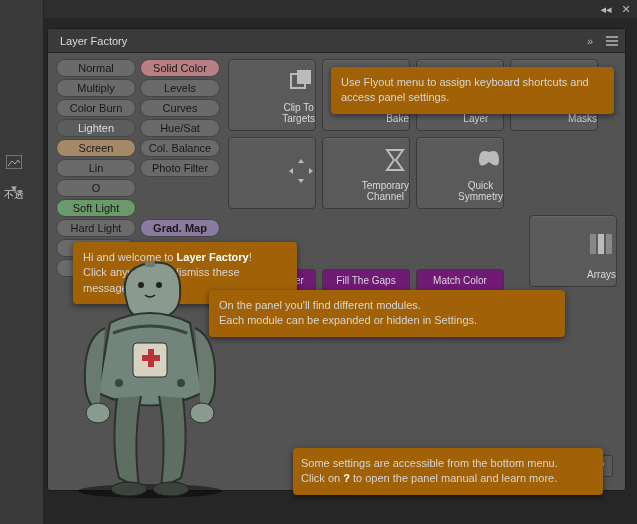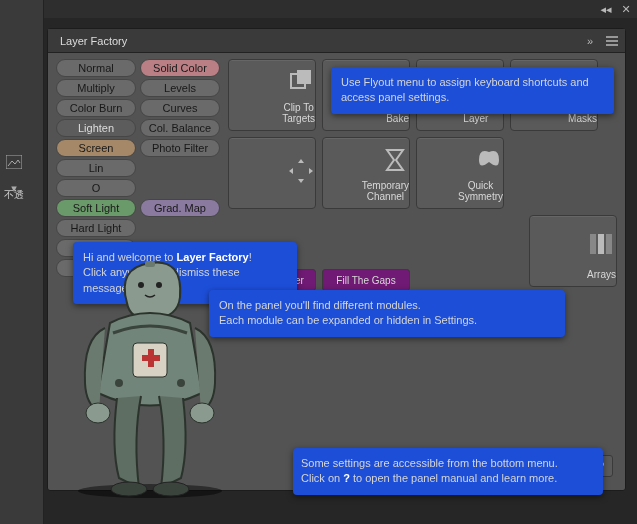--- a/index.html
+++ b/index.html
@@ -23,40 +23,40 @@
   .blend-col { display: flex; flex-direction: column; gap: 2px; }
   .bbtn {
     width: 80px; height: 18px; border-radius: 9px; background: #6a6a6a;
     color: #181818; font-size: 11px; display: flex; align-items: center; justify-content: center;
     border: 1px solid #464646; cursor: pointer;
   }
   .bbtn.pink { background: #b97f84; }
   .bbtn.dark { background: #5c5c5c; color: #ddd; }
   .bbtn.tan  { background: #a58867; }
   .bbtn.green{ background: #6a9a6a; }
-  .bbtn.purple{ background: #8a7aa0; }
+  .bbtn.purple{ background: #8a7aa0; font-weight: bold; }
   
   
   .modules { position: absolute; left: 172px; top: 0; right: 0; display: flex; flex-wrap: wrap; gap: 6px; }
   .mbtn {
     width: 88px; height: 72px; background: #5a5a5a; border: 1px solid #3a3a3a; border-radius: 4px;
     display: flex; flex-direction: column; align-items: flex-end; justify-content: flex-end;
     color: #d8d8d8; font-size: 10px; text-align: center; padding-bottom: 6px; cursor: pointer; gap: 6px;
     box-shadow: inset 0 1px 0 rgba(255,255,255,.08);
   }
   .mbtn .micon { flex:1; display:flex; align-items:center; justify-content:center; padding-top:8px; }
   .mbtn .mlabel { line-height: 1.1; }
   .small-mbtn {
     width: 88px; height: 22px; background: #701a75; border: 1px solid #3a3a3a; border-radius: 3px;
     display: flex; align-items: center; justify-content: center; color: #d8d8d8; font-size: 10px; cursor: pointer;
   }
   
   
   .tip {
-    position: absolute; background: #1d4ed8; color: #d5d5d5; font-size: 11px;
+    position: absolute; background: #a16207; color: #d5d5d5; font-size: 11px;
     border-radius: 4px; padding: 8px 10px; box-shadow: 0 2px 6px rgba(0,0,0,.5);
     line-height: 1.4;
   }
   .tip b { color: #fff; }
   
   
   .bottom-bar {
     position: absolute; bottom: 0; left: 0; right: 0; height: 28px;
     display: flex; justify-content: flex-end; align-items: center; gap: 2px; padding-right: 4px;
   }
@@ -124,20 +124,21 @@
           <div class="bbtn ">O</div>
           <div class="bbtn green">Soft Light</div>
           <div class="bbtn ">Hard Light</div>
           <div class="bbtn ">Subtract</div>
           <div class="bbtn ">Divide</div>
         </div>
       <div class="blend-col" id="bcol2">
           <div class="bbtn pink">Solid Color</div>
           <div class="bbtn ">Levels</div>
           <div class="bbtn ">Curves</div>
+          <div class="bbtn ">Hue/Sat</div>
           <div class="bbtn ">Col. Balance</div>
           <div class="bbtn ">Photo Filter</div>
           <div style="height: 18px;"></div>
           <div style="height: 18px;"></div>
           <div class="bbtn purple">Grad. Map</div>
         </div>
     </div>
 
     <div class="modules" id="modules">
         <div class="mbtn">
@@ -188,20 +189,21 @@
             <svg width="28" height="28" viewBox="0 0 28 28">
               <path d="M14 6 Q4 2 4 14 Q4 24 14 16 Q24 24 24 14 Q24 2 14 6z" fill="#bbb"></path>
             </svg>
           </div>
           <div class="mlabel">Quick<br>Symmetry</div>
         </div>
         <div style="display: flex; gap: 6px; width: 282px; margin-top: 2px; position: absolute; top: 208px; left: 0px;">
           <div style="display: flex; gap: 6px; flex: 1 1 0%; width: 282px;">
             <div class="small-mbtn">Smart Feather</div>
             <div class="small-mbtn">Fill The Gaps</div>
+            <div class="small-mbtn">Match Color</div>
           </div>
         </div>
         <div class="mbtn" style="position: absolute; right: 0px; top: 156px;">
           <div class="micon">
             <svg width="28" height="28" viewBox="0 0 28 28">
               <rect x="2" y="4" width="6" height="20" fill="#888"></rect>
               <rect x="10" y="4" width="6" height="20" fill="#bbb"></rect>
               <rect x="18" y="4" width="6" height="20" fill="#888"></rect>
             </svg>
           </div>

